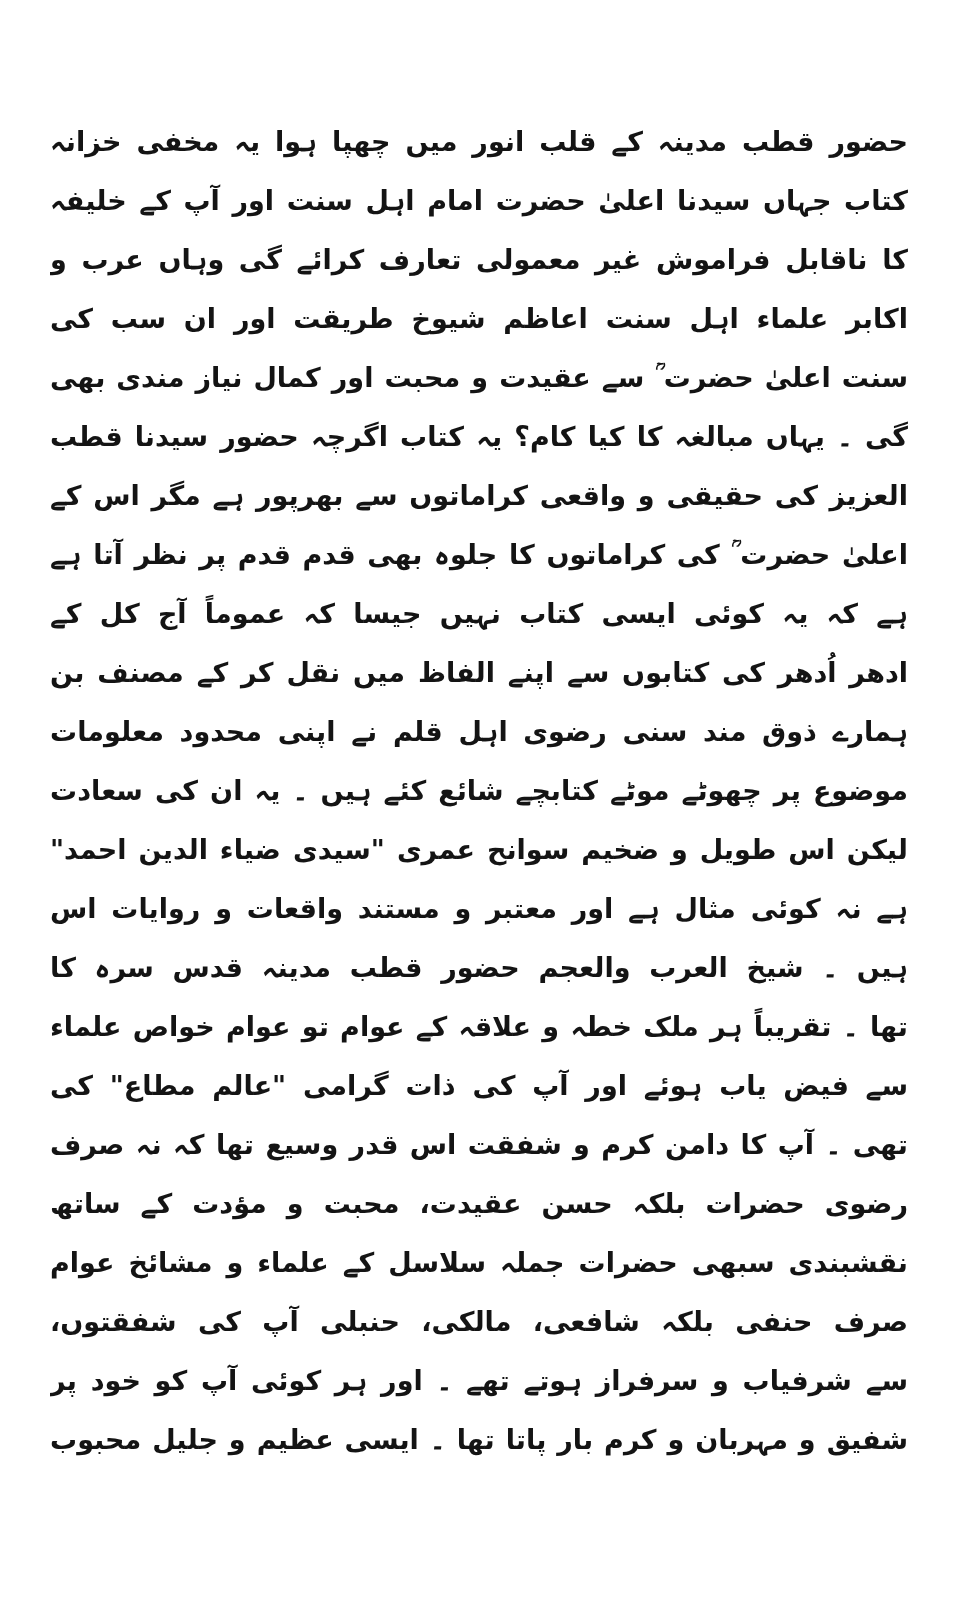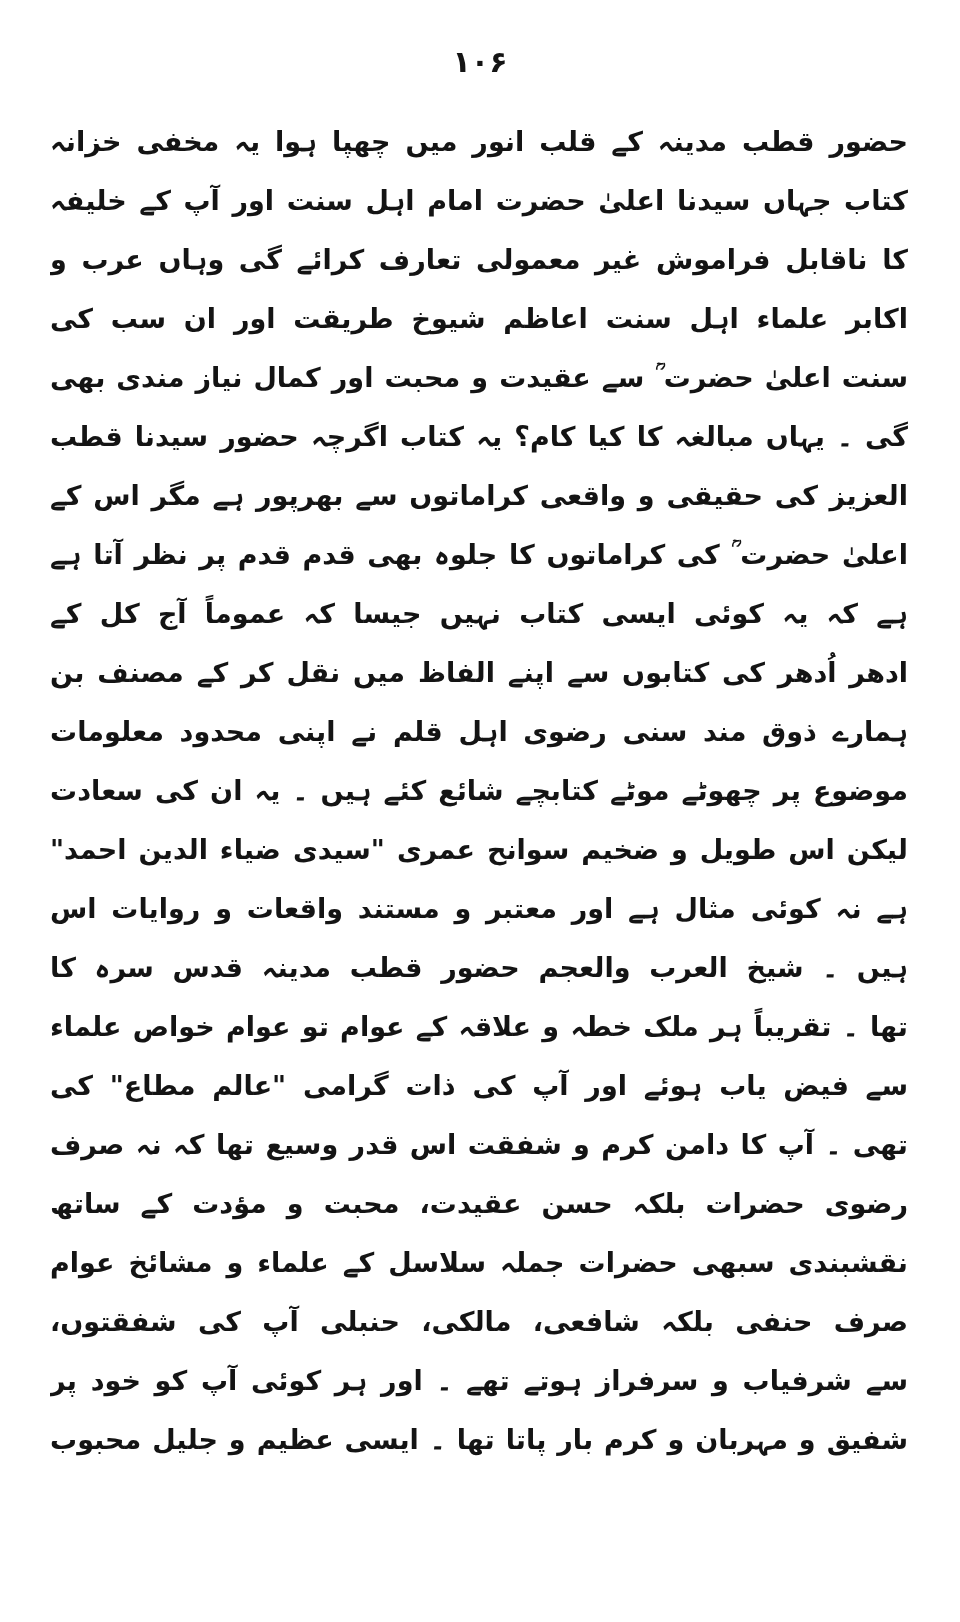--- a/index.html
+++ b/index.html
@@ -48,21 +48,20 @@
       text-align-last: justify;
       -moz-text-align-last: justify;
       word-spacing: 1px;
       overflow: hidden;
     }
   </style>
 </head>
 <body>
 
 <div class="page">
-  <div class="page-number">۱۰۶</div>
 
   <div class="text-block" dir="rtl" lang="ur">
 
   <div class="line">حضور قطب مدینہ کے قلب انور میں چھپا ہوا یہ مخفی خزانہ نکال کر رکھ دیا ۔ یہ</div>
       <div class="line">کتاب جہاں سیدنا اعلیٰ حضرت امام اہل سنت اور آپ کے خلیفہ اجل و برحق</div>
       <div class="line">کا ناقابل فراموش غیر معمولی تعارف کرائے گی وہاں عرب و عجم کے قدیم</div>
       <div class="line">اکابر علماء اہل سنت اعاظم شیوخ طریقت اور ان سب کی مجدد اعظم امام اہل</div>
       <div class="line">سنت اعلیٰ حضرت ؒ سے عقیدت و محبت اور کمال نیاز مندی بھی ثابت کرے</div>
       <div class="line">گی ۔ یہاں مبالغہ کا کیا کام؟ یہ کتاب اگرچہ حضور سیدنا قطب مدینہ قدس سرہ</div>
       <div class="line">العزیز کی حقیقی و واقعی کراماتوں سے بھرپور ہے مگر اس کے ساتھ ساتھ خود سیدنا</div>

